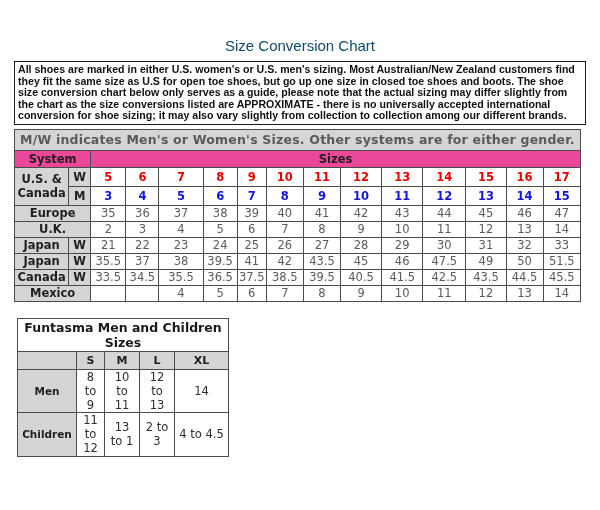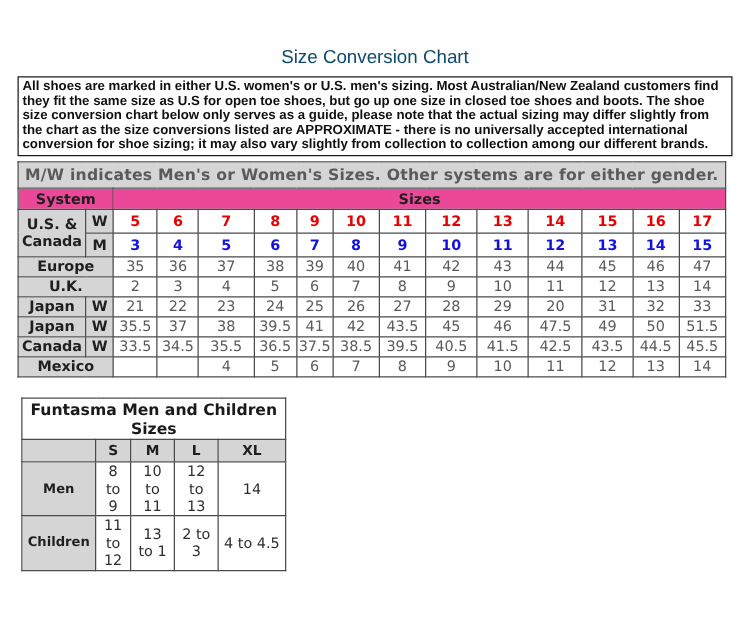--- a/index.html
+++ b/index.html
@@ -194,21 +194,21 @@
         <td class="gender">W</td>
         <td class="num">21</td>
         <td class="num">22</td>
         <td class="num">23</td>
         <td class="num">24</td>
         <td class="num">25</td>
         <td class="num">26</td>
         <td class="num">27</td>
         <td class="num">28</td>
         <td class="num">29</td>
-        <td class="num">20</td>
+        <td class="num">30</td>
         <td class="num">31</td>
         <td class="num">32</td>
         <td class="num">33</td>
       </tr>
       <tr class="r-std">
         <td class="label" colspan="1">Japan</td>
         <td class="gender">W</td>
         <td class="num">35.5</td>
         <td class="num">37</td>
         <td class="num">38</td>

